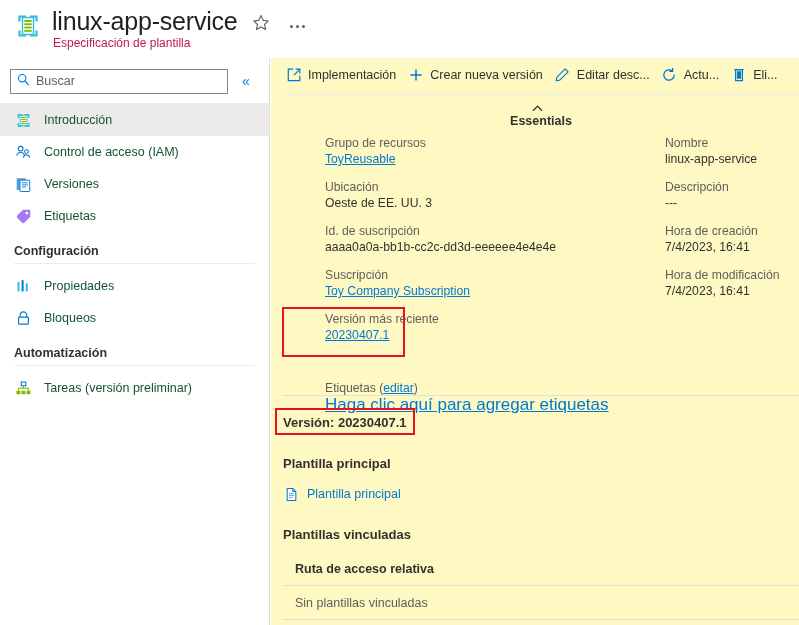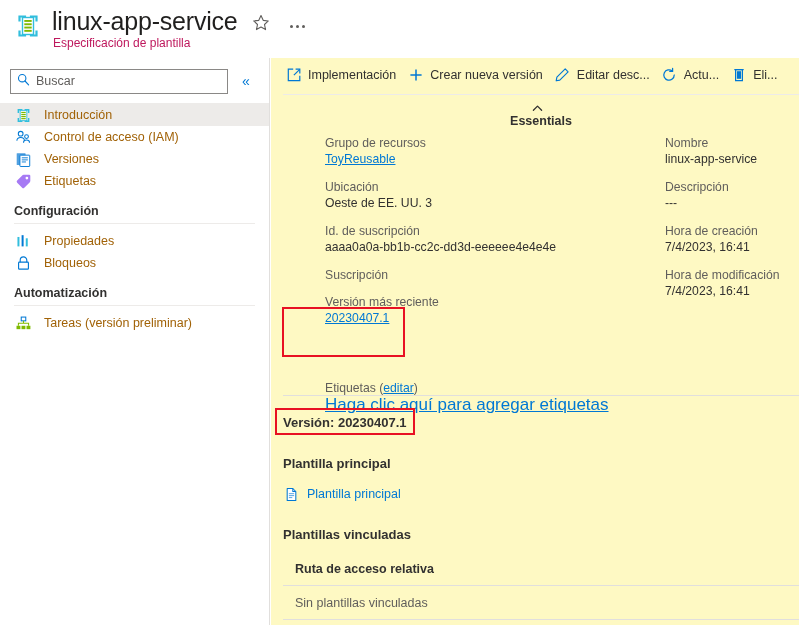--- a/index.html
+++ b/index.html
@@ -88,25 +88,25 @@
     cursor: pointer; user-select: none;
     line-height: 1;
   }
   .nav-sep {
     height: 1px; background: #edebe9;
     margin: 7px 0 0 0;
   }
   .nav-list { padding-top: 0px; }
   .nav-item {
     display: flex; align-items: center;
-    height: 22px;
+    height: 32px;
     padding-left: 14px;
     cursor: pointer;
     font-size: 12.5px;
-    color: #a16207;
+    color: #14532d;
   }
   .nav-item.selected { background: #edebe9; }
   .nav-ico {
     width: 18px; height: 18px;
     flex: 0 0 18px;
     display: flex; align-items: center; justify-content: center;
     margin-right: 12px;
   }
   .nav-label { white-space: nowrap; }
   .nav-group {
@@ -475,20 +475,21 @@
           <div class="ess-value">Oeste de EE. UU. 3</div>
         </div>
 
         <div class="ess-field">
           <div class="ess-label">Id. de suscripción</div>
           <div class="ess-value">aaaa0a0a-bb1b-cc2c-dd3d-eeeeee4e4e4e</div>
         </div>
 
         <div class="ess-field">
           <div class="ess-label">Suscripción</div>
+          <div class="ess-value"><span class="lnk">Toy Company Subscription</span></div>
         </div>
 
         <div class="ess-field" style="margin-top:4px;">
           <div class="ess-label">Versión más reciente</div>
           <div class="ess-value"><span class="lnk">20230407.1</span></div>
         </div>
 
       </div>
 
       <div class="ess-col right">

